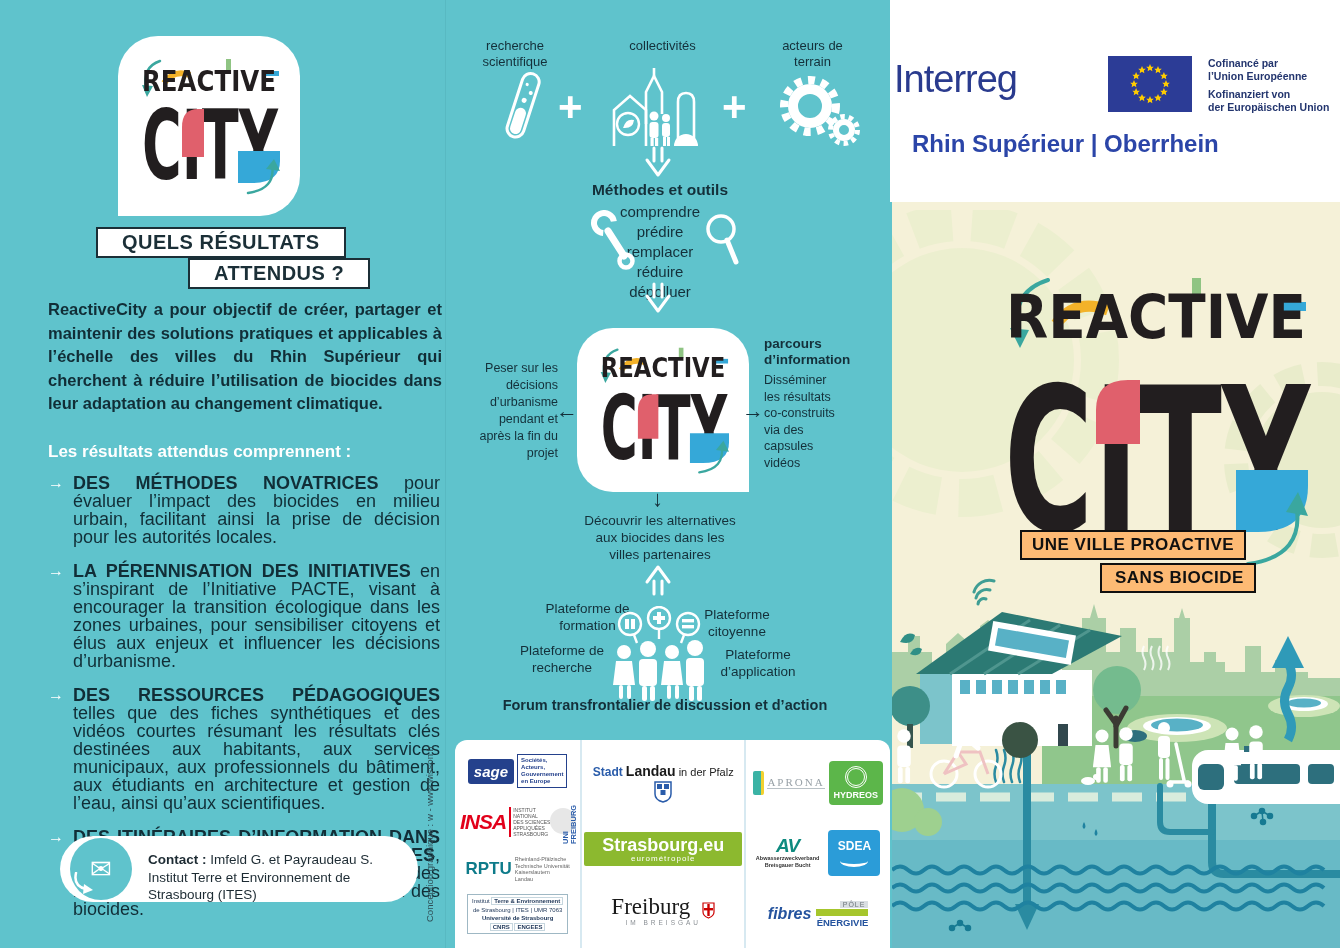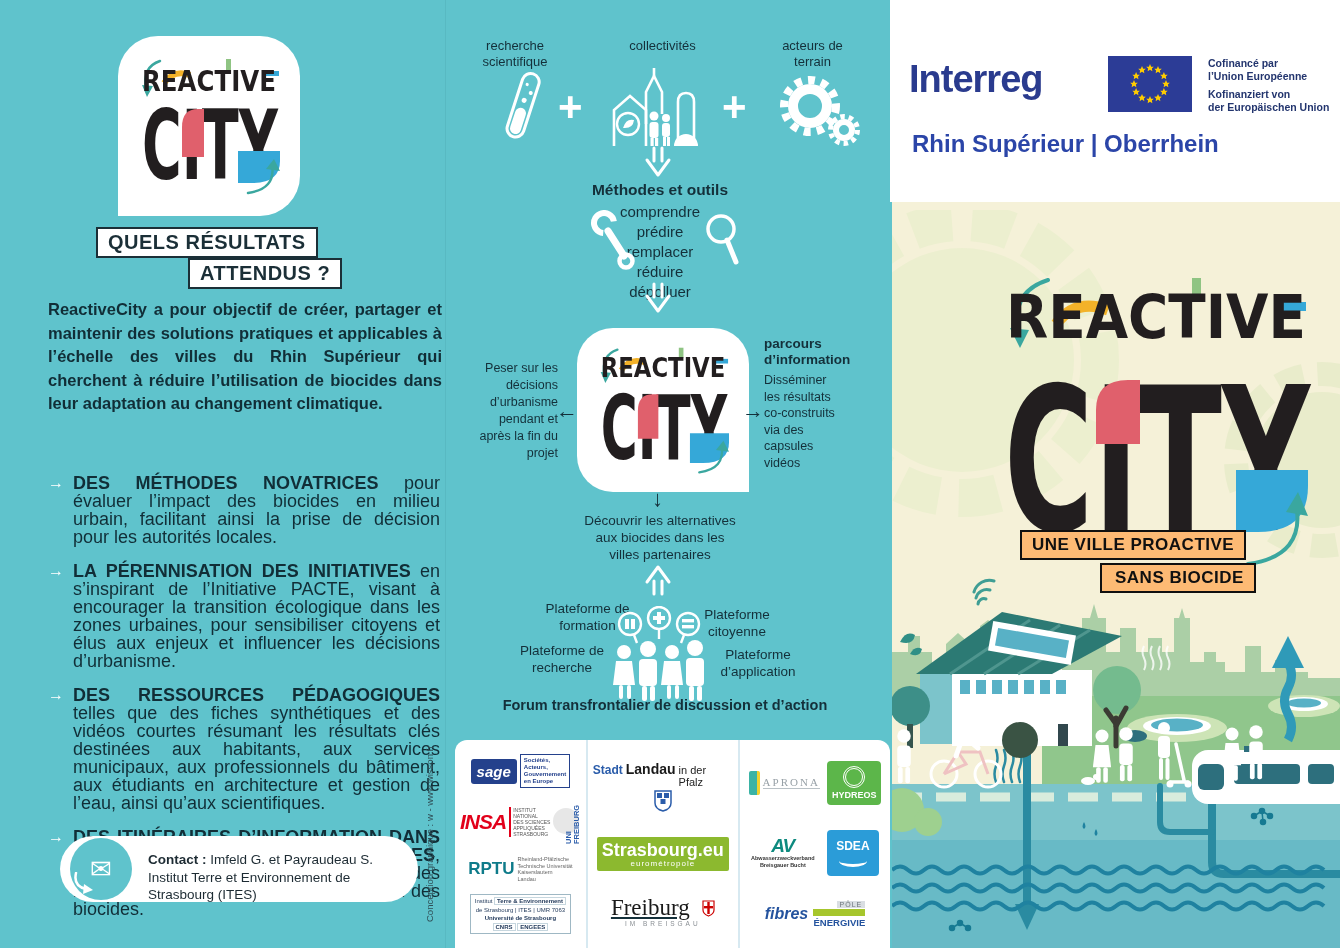--- a/index.html
+++ b/index.html
@@ -9,21 +9,21 @@
   .pre{white-space:pre-line;}
   .ctr{text-align:center;}
   .b{font-weight:bold;}
 
   
   #logo-card{left:118px;top:36px;width:182px;height:180px;background:#fff;
              border-radius:40px 40px 40px 0;display:flex;align-items:center;justify-content:center;}
   #hbox1{left:96px;top:227px;}
   #hbox2{left:188px;top:258px;}
   .hbox{background:#fff;border:2px solid #1b2f37;color:#1b2f37;font-weight:bold;
-        font-size:20px;letter-spacing:.5px;padding:2px 10px;}
+        font-size:20px;letter-spacing:.5px;padding:2px 24px;}
   #intro{left:48px;top:298px;width:394px;font-size:16.5px;font-weight:bold;line-height:23.5px;
          text-align:justify;color:#112e37;}
   #list-intro{left:48px;top:442px;font-size:17px;font-weight:bold;color:#fff;}
   #bullets{left:48px;top:474px;width:392px;}
   .bullet{display:flex;gap:9px;margin-bottom:16px;}
   .bullet .arr{color:#fff;font-size:16px;font-weight:bold;line-height:18px;flex:0 0 auto;}
   .bullet p{margin:0;font-size:18px;line-height:18px;text-align:justify;color:#112e37;}
   #contact{left:60px;top:836px;width:358px;height:66px;background:#fff;border-radius:34px;}
   #contact-circle{left:10px;top:2px;width:62px;height:62px;background:#5fc3cc;border-radius:50%;
                   display:flex;align-items:center;justify-content:center;}
@@ -88,25 +88,25 @@
          font-size:7.5px;line-height:8px;font-weight:bold;color:#2a5caa;}
   .rptu{color:#0e7b8a;font-weight:bold;font-size:17px;}
   .rptu-txt{font-size:5.5px;line-height:6.5px;color:#666;}
   .ites{font-size:6px;line-height:8.5px;color:#1d3557;text-align:center;border:1px solid #9fb8c4;padding:2px 4px;}
   .ites .cell{border:1px solid #c6d6de;padding:0 2px;}
   .landau{font-size:12px;color:#222;display:flex;align-items:baseline;gap:3px;}
   .ld-stadt{color:#2a5caa;font-weight:bold;}
   .ld-name{font-weight:bold;font-size:14px;color:#1a1a1a;}
   .ld-rest{font-size:11px;}
   .landau-wrap{display:flex;flex-direction:column;align-items:center;gap:2px;}
-  .stras-box{background:#8cb92f;color:#fff;width:132px;text-align:center;padding:4px 0 3px;border-radius:2px;}
+  .stras-box{background:#8cb92f;color:#fff;width:158px;text-align:center;padding:4px 0 3px;border-radius:2px;}
   .stras-main{font-weight:bold;font-size:18px;line-height:18px;}
   .stras-sub{font-size:8px;letter-spacing:1px;}
   .freiburg-wrap{display:flex;flex-direction:column;align-items:center;}
-  .freiburg-row{display:flex;align-items:center;gap:12px;text-decoration:underline;}
+  .freiburg-row{display:flex;align-items:flex-end;gap:12px;}
   .freiburg{font-family:"Liberation Serif",serif;font-size:23px;color:#1a1a1a;line-height:24px;}
   .freiburg-sub{font-size:6.5px;letter-spacing:3px;color:#8a8f94;}
   .p3row{display:flex;justify-content:space-around;align-items:center;width:100%;}
   .aprona{display:flex;align-items:center;gap:3px;font-family:Liberation Serif, serif;}
   .ap-stripe{width:8px;height:24px;background:#3bb3a5;border-right:3px solid #f2d12e;border-radius:2px;}
   .ap-txt{font-size:11px;letter-spacing:2px;color:#98a1a7;border-bottom:1px solid #b9c1c6;}
   .hydreos{background:#5cb64a;color:#fff;width:54px;height:44px;border-radius:4px;display:flex;
            flex-direction:column;align-items:center;justify-content:center;gap:2px;font-size:9px;font-weight:bold;}
   .hy-spiral{width:16px;height:16px;border:3px double #fff;border-radius:50%;}
   .azv{display:flex;flex-direction:column;align-items:center;}
@@ -118,21 +118,21 @@
   .fibres-row{display:flex;align-items:center;gap:5px;}
   .fibres{font-style:italic;font-weight:bold;font-size:16px;color:#24539e;}
   .fib-right{display:flex;flex-direction:column;align-items:flex-end;gap:1px;}
   .pole{font-size:7px;color:#6d767c;letter-spacing:1px;background:#d9dee2;padding:0 3px;}
   .fib-green{width:52px;height:7px;background:#a6c62c;}
   .energivie{font-size:9.5px;font-weight:bold;color:#24539e;}
 
   
   #rp-top{left:890px;top:0;width:450px;height:202px;background:#fff;}
   #rp-art{left:892px;top:202px;width:448px;height:746px;background:#f5f1d8;}
-  #interreg{left:19px;top:58px;font-size:38px;font-weight:bold;color:#2a3b8e;letter-spacing:-1px;}
+  #interreg{left:4px;top:58px;font-size:38px;font-weight:normal;color:#2a3b8e;letter-spacing:-1px;}
   #euflag{left:218px;top:56px;}
   #cofinance{left:318px;top:57px;font-size:10.5px;line-height:13px;font-weight:bold;color:#23356e;}
   #cofinance .gap{height:5px;}
   #rhin{left:22px;top:130px;font-size:24px;font-weight:bold;color:#2b45a8;}
   #bg-gears{left:0px;top:8px;z-index:1;}
   #big-logo{left:104px;top:70px;z-index:3;}
   #tag1{left:128px;top:328px;z-index:4;}
   #tag2{left:208px;top:361px;z-index:4;padding-left:13px;}
   .tag{background:#fdba74;border:2.5px solid #101010;color:#101010;font-weight:bold;
        font-size:17px;padding:3px 10px;letter-spacing:.5px;}
@@ -157,20 +157,21 @@
       <path d="M104,96 H146 V106 Q146,128 118,128 H104 Z" fill="#35a8d8"></path>
       <path d="M114,138 Q142,134 138,110" fill="none" stroke="#3aa79f" stroke-width="2.5" stroke-linecap="round"></path>
       <polygon points="132,114 140,104 146,116" fill="#3aa79f"></polygon>
     </svg>
   </div>
 
   <div id="hbox1" class="ab hbox">QUELS RÉSULTATS</div>
   <div id="hbox2" class="ab hbox">ATTENDUS ?</div>
 
   <div id="intro" class="ab">ReactiveCity a pour objectif de créer, partager et maintenir des solutions pratiques et applicables à l’échelle des villes du Rhin Supérieur qui cherchent à réduire l’utilisation de biocides dans leur adaptation au changement climatique.</div>
+  <div id="list-intro" class="ab">Les résultats attendus comprennent :</div>
 
   <div id="bullets" class="ab">
     <div class="bullet">
       <span class="arr">→</span>
       <p><span class="b">DES MÉTHODES NOVATRICES</span><span> pour évaluer l’impact des biocides en milieu urbain, facilitant ainsi la prise de décision pour les autorités locales.</span></p>
     </div>
     <div class="bullet">
       <span class="arr">→</span>
       <p><span class="b">LA PÉRENNISATION DES INITIATIVES</span><span> en s’inspirant de l’Initiative PACTE, visant à encourager la transition écologique dans les zones urbaines, pour sensibiliser citoyens et élus aux enjeux et influencer les décisions d’urbanisme.</span></p>
     </div>

